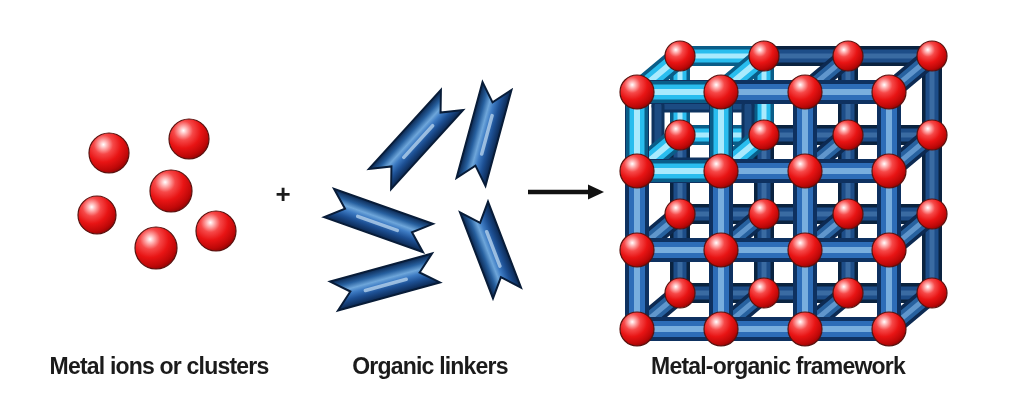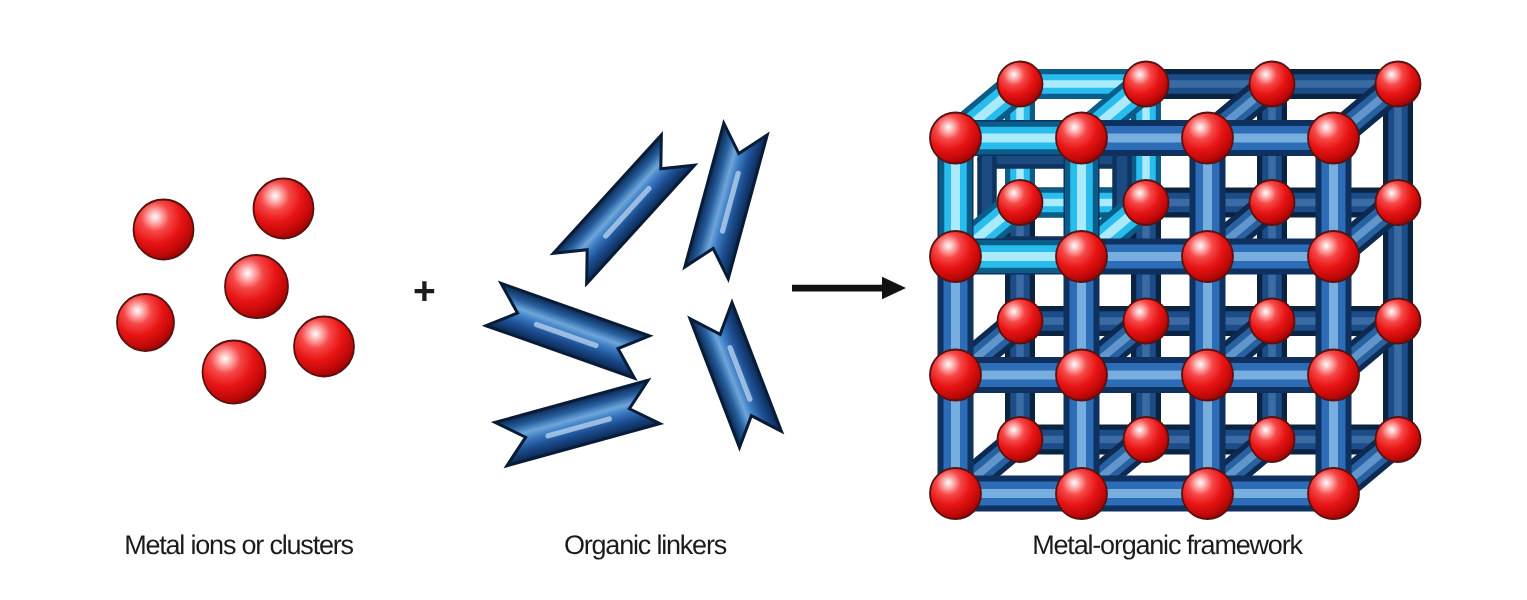--- a/index.html
+++ b/index.html
@@ -6,21 +6,21 @@
   body{
     width:1018px;height:400px;
     background:var(--bg,#ffffff);
     position:relative;overflow:hidden;
     font-family:"Liberation Sans",sans-serif;
   }
   .figure{position:absolute;left:0;top:0;width:1018px;height:400px}
   svg{position:absolute;left:0;top:0}
   .lbl{
     position:absolute;
-    font-weight:400;font-size:18px;line-height:1.1;
+    font-weight:700;font-size:23px;line-height:1.1;
     color:var(--label-color,#1b1b1b);
     transform:translateX(-50%);
     letter-spacing:-0.8px;white-space:nowrap;
   }
   .plus{
     position:absolute;
     font-weight:700;font-size:26px;
     color:var(--label-color,#1b1b1b);
     transform:translate(-50%,-50%);
   }

